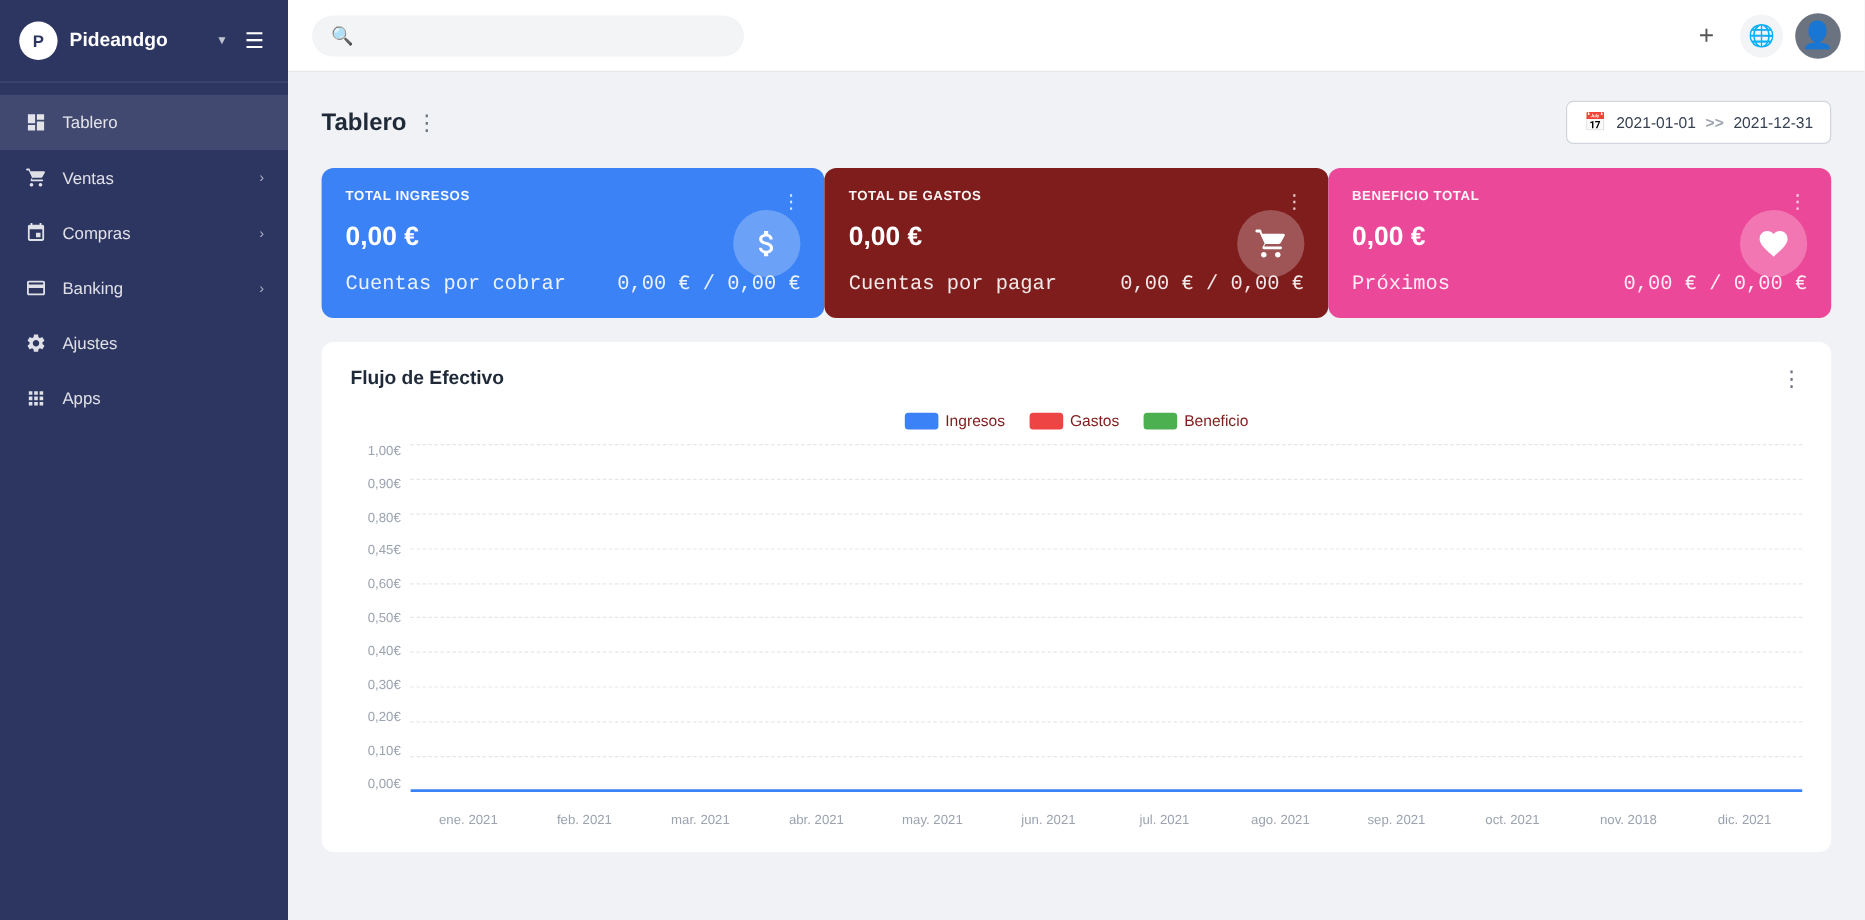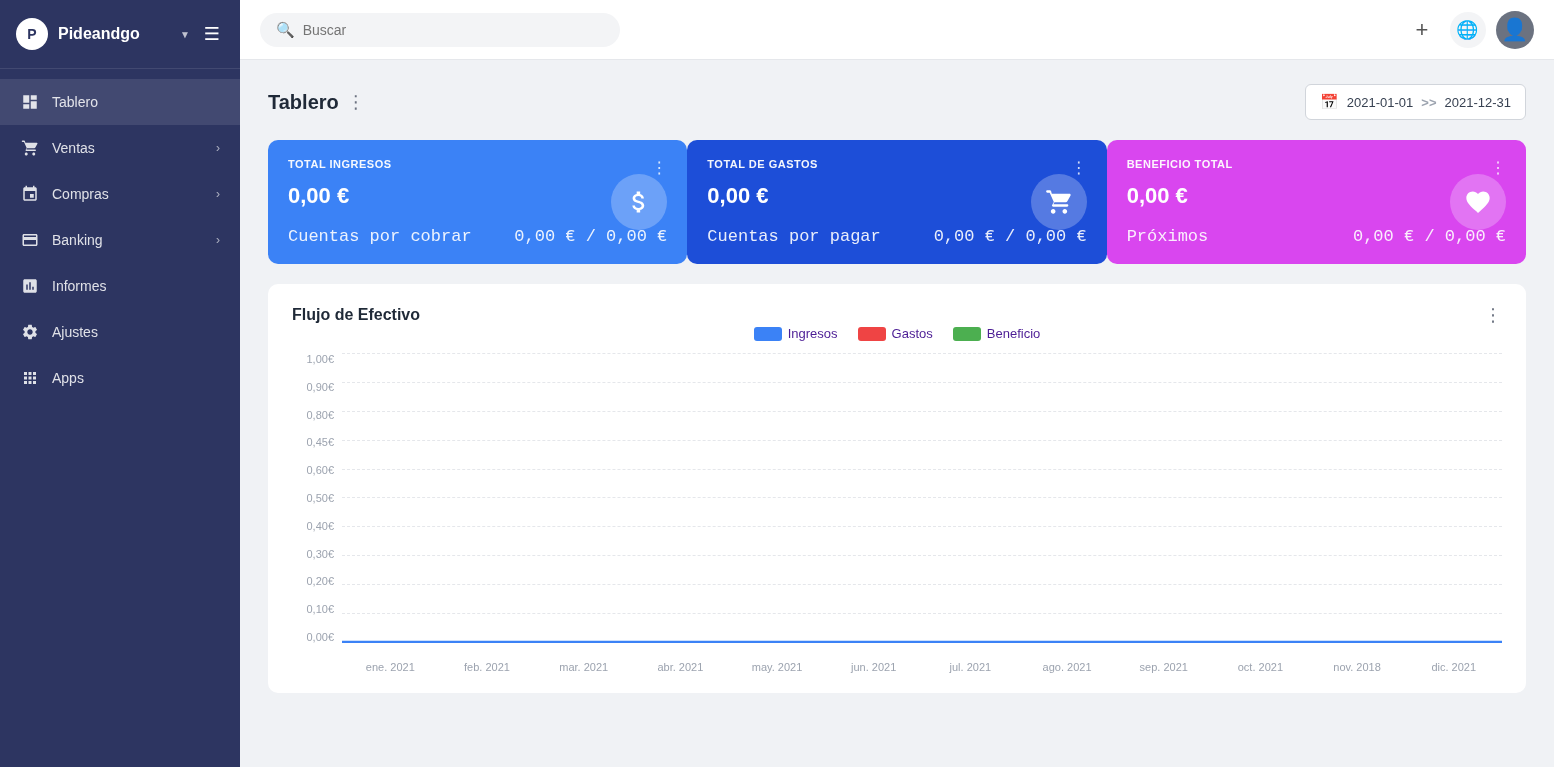--- a/index.html
+++ b/index.html
@@ -192,22 +192,22 @@
       margin-bottom: 20px;
     }
     .summary-card {
       border-radius: 10px;
       padding: 18px 20px;
       color: #fff;
       position: relative;
       min-height: 110px;
     }
     .summary-card.blue { background: #3b82f6; }
-    .summary-card.red { background: #1d4ed8; }
-    .summary-card.green { background: #d946ef; }
+    .summary-card.red { background: #7f1d1d; }
+    .summary-card.green { background: #ec4899; }
     .card-header { display: flex; justify-content: space-between; align-items: flex-start; }
     .card-title { font-size: 11px; font-weight: 700; letter-spacing: 0.5px; text-transform: uppercase; opacity: 0.95; }
     .card-more { background: none; border: none; color: rgba(255,255,255,0.8); cursor: pointer; font-size: 16px; }
     .card-amount { font-size: 22px; font-weight: 700; margin: 6px 0 0 0; }
     .card-footer { display: flex; justify-content: space-between; align-items: flex-start; margin-top: 18px; font-size: 17px; opacity: 0.9; font-family: Liberation Mono, monospace; }
     .card-icon-wrap {
       position: absolute;
       right: 20px;
       top: 50%;
       transform: translateY(-50%);
@@ -222,31 +222,31 @@
     
     .chart-section {
       background: #fff;
       border-radius: 10px;
       padding: 20px 24px;
     }
     .chart-header {
       display: flex;
       justify-content: space-between;
       align-items: center;
-      margin-bottom: 0;
+      margin-bottom: 16px;
     }
     .chart-title { font-size: 16px; font-weight: 600; color: #1f2937; }
     .chart-more { background: none; border: none; color: #6b7280; cursor: pointer; font-size: 18px; }
     .chart-legend {
       display: flex;
       gap: 20px;
       justify-content: center;
       margin-bottom: 12px;
     }
-    .legend-item { display: flex; align-items: center; gap: 6px; font-size: 13px; color: #4c1d95; }
+    .legend-item { display: flex; align-items: center; gap: 6px; font-size: 13px; color: #7f1d1d; }
     .legend-color {
       width: 28px; height: 14px;
       border-radius: 3px;
     }
     .chart-area {
       position: relative;
       height: 320px;
       width: 100%;
     }
     .y-axis {
@@ -342,28 +342,20 @@
     <div class="nav-item">
       <span class="nav-icon">
         <svg width="18" height="18" viewBox="0 0 24 24" fill="currentColor">
             <path d="M20 4H4c-1.11 0-1.99.89-1.99 2L2 18c0 1.11.89 2 2 2h16c1.11 0 2-.89 2-2V6c0-1.11-.89-2-2-2zm0 14H4v-6h16v6zm0-10H4V6h16v2z"></path>
           </svg>
       </span>
       <span class="nav-label">Banking</span>
       <span class="nav-arrow">›</span>
     </div>
 
-    <div class="nav-item">
-      <span class="nav-icon">
-        <svg width="18" height="18" viewBox="0 0 24 24" fill="currentColor">
-            <path d="M19 3H5c-1.1 0-2 .9-2 2v14c0 1.1.9 2 2 2h14c1.1 0 2-.9 2-2V5c0-1.1-.9-2-2-2zM9 17H7v-7h2v7zm4 0h-2V7h2v10zm4 0h-2v-4h2v4z"></path>
-          </svg>
-      </span>
-      <span class="nav-label">Informes</span>
-    </div>
 
     <div class="nav-item">
       <span class="nav-icon">
         <svg width="18" height="18" viewBox="0 0 24 24" fill="currentColor">
             <path d="M19.14,12.94c0.04-0.3,0.06-0.61,0.06-0.94c0-0.32-0.02-0.64-0.07-0.94l2.03-1.58c0.18-0.14,0.23-0.41,0.12-0.61 l-1.92-3.32c-0.12-0.22-0.37-0.29-0.59-0.22l-2.39,0.96c-0.5-0.38-1.03-0.7-1.62-0.94L14.4,2.81c-0.04-0.24-0.24-0.41-0.48-0.41 h-3.84c-0.24,0-0.43,0.17-0.47,0.41L9.25,5.35C8.66,5.59,8.12,5.92,7.63,6.29L5.24,5.33c-0.22-0.08-0.47,0-0.59,0.22L2.74,8.87 C2.62,9.08,2.66,9.34,2.86,9.48l2.03,1.58C4.84,11.36,4.8,11.69,4.8,12s0.02,0.64,0.07,0.94l-2.03,1.58 c-0.18,0.14-0.23,0.41-0.12,0.61l1.92,3.32c0.12,0.22,0.37,0.29,0.59,0.22l2.39-0.96c0.5,0.38,1.03,0.7,1.62,0.94l0.36,2.54 c0.05,0.24,0.24,0.41,0.48,0.41h3.84c0.24,0,0.44-0.17,0.47-0.41l0.36-2.54c0.59-0.24,1.13-0.56,1.62-0.94l2.39,0.96 c0.22,0.08,0.47,0,0.59-0.22l1.92-3.32c0.12-0.22,0.07-0.47-0.12-0.61L19.14,12.94z M12,15.6c-1.98,0-3.6-1.62-3.6-3.6 s1.62-3.6,3.6-3.6s3.6,1.62,3.6,3.6S13.98,15.6,12,15.6z"></path>
           </svg>
       </span>
       <span class="nav-label">Ajustes</span>
     </div>
 
@@ -376,21 +368,20 @@
       <span class="nav-label">Apps</span>
     </div>
   </nav>
 </div>
 
 <div id="main">
 
   <div id="topbar">
     <div class="search-box">
       <span class="search-icon-wrap">🔍</span>
-      <input type="text" placeholder="Buscar" style="">
     </div>
     <div class="topbar-spacer"></div>
     <button class="topbar-btn" style="font-size:22px; background:transparent; border:none; color:#555;">+</button>
     <button class="topbar-btn">🌐</button>
     <button class="avatar-btn">
       <span class="avatar-icon">👤</span>
     </button>
   </div>
 
   <div id="content">

